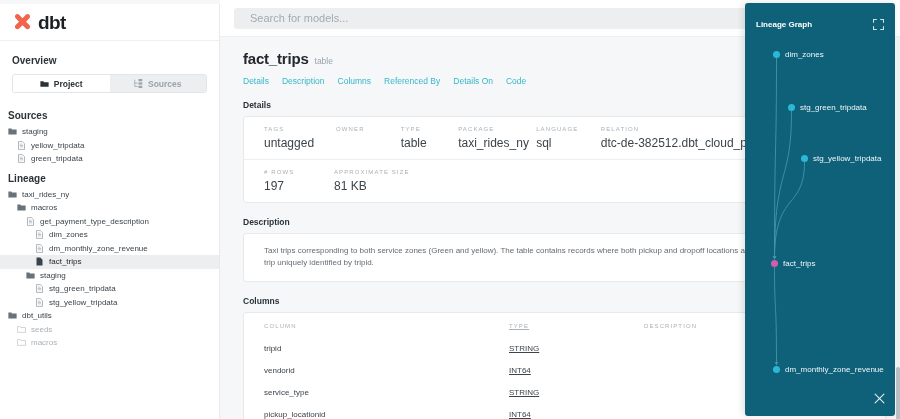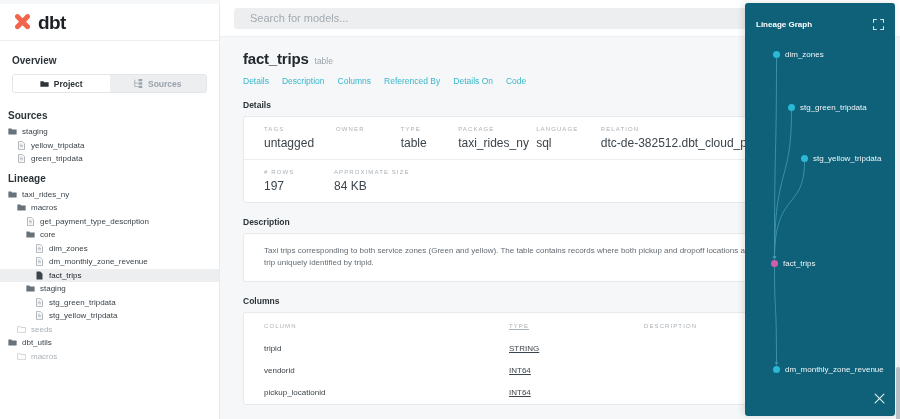--- a/index.html
+++ b/index.html
@@ -218,77 +218,71 @@
           </svg>
           <span>macros</span>
         </div>
         <div class="node i2">
           <svg class="ic" viewBox="0 0 10 12">
             <path d="M1 0.8h5.2l2.8 2.8v7.6H1z" fill="none" stroke="#8b949b" stroke-width="0.9"></path>
             <path d="M2.7 4.2h3.6M2.7 6h4.6M2.7 7.8h4.6" stroke="#8b949b" stroke-width="0.7"></path>
           </svg>
           <span>get_payment_type_description</span>
         </div>
+        <div class="node i3">
+          <svg class="ic" viewBox="0 0 10 12">
+            <path d="M1 0.8h5.2l2.8 2.8v7.6H1z" fill="none" stroke="#8b949b" stroke-width="0.9"></path>
+            <path d="M2.7 4.2h3.6M2.7 6h4.6M2.7 7.8h4.6" stroke="#8b949b" stroke-width="0.7"></path>
+          </svg>
+          <span>dim_zones</span>
+        </div>
+        <div class="node i3">
+          <svg class="ic" viewBox="0 0 10 12">
+            <path d="M1 0.8h5.2l2.8 2.8v7.6H1z" fill="none" stroke="#8b949b" stroke-width="0.9"></path>
+            <path d="M2.7 4.2h3.6M2.7 6h4.6M2.7 7.8h4.6" stroke="#8b949b" stroke-width="0.7"></path>
+          </svg>
+          <span>dm_monthly_zone_revenue</span>
+        </div>
+        <div class="node i3 selected">
+          <svg class="ic" viewBox="0 0 10 12">
+            <path d="M1 0.6h5l3 3v7.8H1z" fill="#3c444b"></path>
+          </svg>
+          <span>fact_trips</span>
+        </div>
         <div class="node i2">
           <svg class="ic" viewBox="0 0 12 10">
             <path d="M0.5 1.1h4l0.9 1.2h6.1v6.6H0.5z" fill="#68727a"></path>
           </svg>
-          <span>core</span>
+          <span>staging</span>
         </div>
         <div class="node i3">
           <svg class="ic" viewBox="0 0 10 12">
             <path d="M1 0.8h5.2l2.8 2.8v7.6H1z" fill="none" stroke="#8b949b" stroke-width="0.9"></path>
             <path d="M2.7 4.2h3.6M2.7 6h4.6M2.7 7.8h4.6" stroke="#8b949b" stroke-width="0.7"></path>
           </svg>
-          <span>dim_zones</span>
+          <span>stg_green_tripdata</span>
         </div>
         <div class="node i3">
           <svg class="ic" viewBox="0 0 10 12">
             <path d="M1 0.8h5.2l2.8 2.8v7.6H1z" fill="none" stroke="#8b949b" stroke-width="0.9"></path>
             <path d="M2.7 4.2h3.6M2.7 6h4.6M2.7 7.8h4.6" stroke="#8b949b" stroke-width="0.7"></path>
           </svg>
-          <span>dm_monthly_zone_revenue</span>
-        </div>
-        <div class="node i3 selected">
-          <svg class="ic" viewBox="0 0 10 12">
-            <path d="M1 0.6h5l3 3v7.8H1z" fill="#3c444b"></path>
-          </svg>
-          <span>fact_trips</span>
-        </div>
-        <div class="node i2">
+          <span>stg_yellow_tripdata</span>
+        </div>
+        <div class="node i0">
           <svg class="ic" viewBox="0 0 12 10">
             <path d="M0.5 1.1h4l0.9 1.2h6.1v6.6H0.5z" fill="#68727a"></path>
           </svg>
-          <span>staging</span>
-        </div>
-        <div class="node i3">
-          <svg class="ic" viewBox="0 0 10 12">
-            <path d="M1 0.8h5.2l2.8 2.8v7.6H1z" fill="none" stroke="#8b949b" stroke-width="0.9"></path>
-            <path d="M2.7 4.2h3.6M2.7 6h4.6M2.7 7.8h4.6" stroke="#8b949b" stroke-width="0.7"></path>
-          </svg>
-          <span>stg_green_tripdata</span>
-        </div>
-        <div class="node i3">
-          <svg class="ic" viewBox="0 0 10 12">
-            <path d="M1 0.8h5.2l2.8 2.8v7.6H1z" fill="none" stroke="#8b949b" stroke-width="0.9"></path>
-            <path d="M2.7 4.2h3.6M2.7 6h4.6M2.7 7.8h4.6" stroke="#8b949b" stroke-width="0.7"></path>
-          </svg>
-          <span>stg_yellow_tripdata</span>
+          <span>dbt_utils</span>
         </div>
         <div class="node i1 dim">
           <svg class="ic" viewBox="0 0 12 10">
             <path d="M0.6 1.2h3.8l0.9 1.2h6.1v6.4H0.6z" fill="none" stroke="#b9c0c6" stroke-width="0.9"></path>
           </svg>
           <span>seeds</span>
-        </div>
-        <div class="node i0">
-          <svg class="ic" viewBox="0 0 12 10">
-            <path d="M0.5 1.1h4l0.9 1.2h6.1v6.6H0.5z" fill="#68727a"></path>
-          </svg>
-          <span>dbt_utils</span>
         </div>
         <div class="node i1 dim">
           <svg class="ic" viewBox="0 0 12 10">
             <path d="M0.6 1.2h3.8l0.9 1.2h6.1v6.4H0.6z" fill="none" stroke="#b9c0c6" stroke-width="0.9"></path>
           </svg>
           <span>macros</span>
         </div>
       </div>
   </aside>
 
@@ -340,21 +334,21 @@
             <div class="det-v">dtc-de-382512.dbt_cloud_pr_281249_2.fact_trips</div>
           </div>
         </div>
       <div class="det-row" id="det-row2">
           <div class="det-cell w-rows">
             <div class="det-k"># ROWS</div>
             <div class="det-v">197</div>
           </div>
           <div class="det-cell w-size">
             <div class="det-k">APPROXIMATE SIZE</div>
-            <div class="det-v">84 KB</div>
+            <div class="det-v">81 KB</div>
           </div>
         </div>
     </section>
 
     <div class="sec-head">Description</div>
     <section class="card">
       <div class="desc-body">
         <p>Taxi trips corresponding to both service zones (Green and yellow). The table contains records where both pickup and dropoff locations are valid and known zones. Each trip uniquely identified by tripid.</p>
       </div>
     </section>
@@ -374,20 +368,25 @@
               <td>tripid</td>
               <td>STRING</td>
               <td></td>
             </tr>
             <tr>
               <td>vendorid</td>
               <td>INT64</td>
               <td></td>
             </tr>
             <tr>
+              <td>service_type</td>
+              <td>STRING</td>
+              <td></td>
+            </tr>
+            <tr>
               <td>pickup_locationid</td>
               <td>INT64</td>
               <td></td>
             </tr>
           </tbody>
       </table>
     </section>
   </main>
 
   <section class="lineage">

